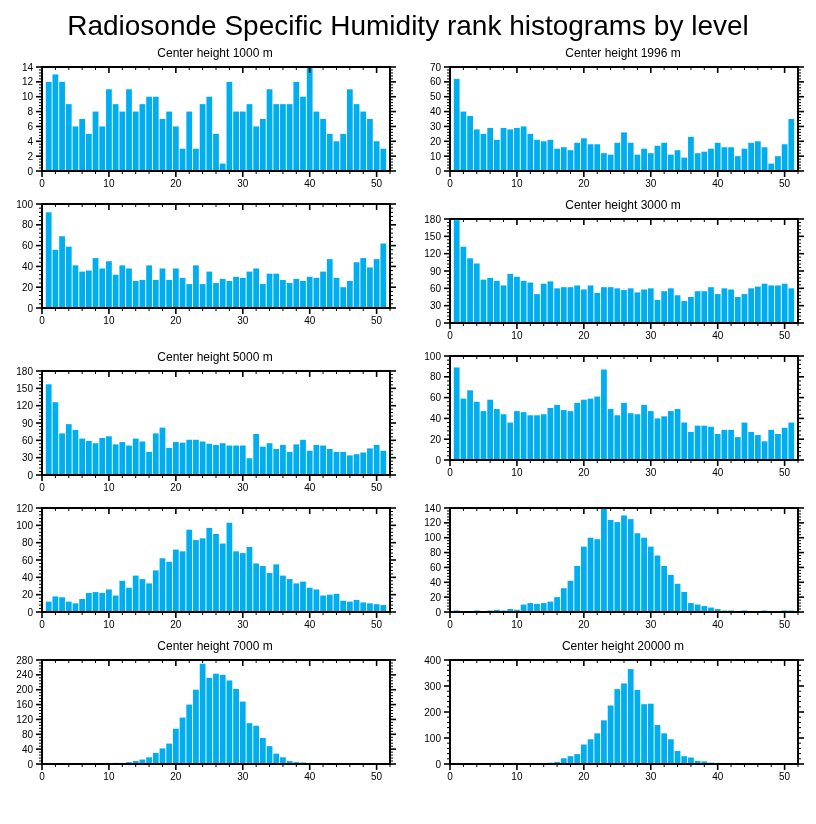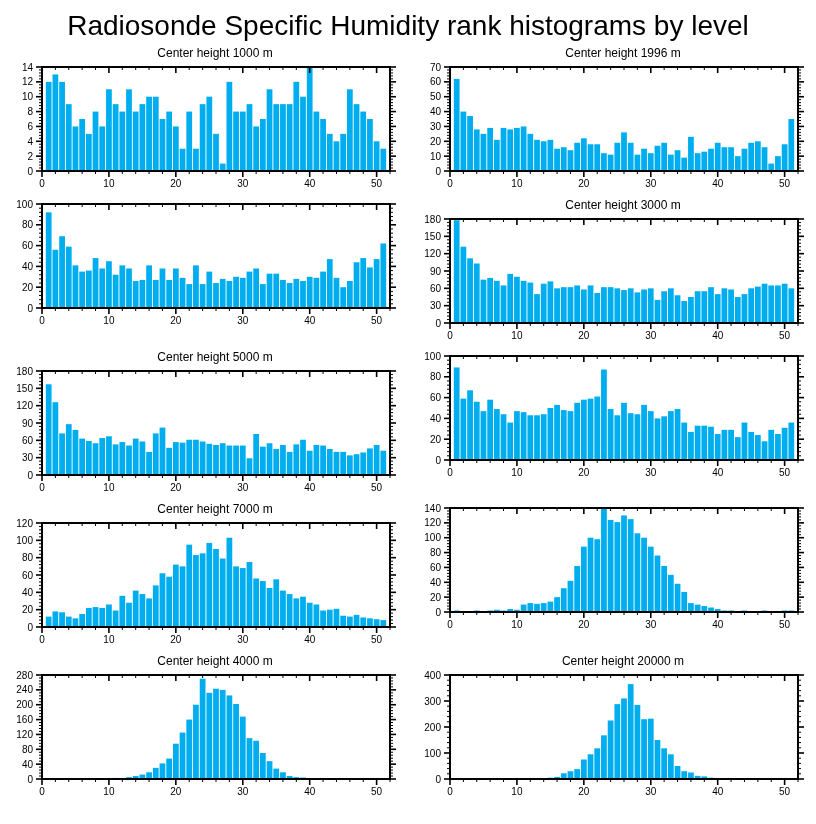--- a/index.html
+++ b/index.html
@@ -1125,21 +1125,20 @@
         <line x1="336.46153846153845" y1="6" x2="336.46153846153845" y2="9" stroke="#000000" stroke-width="1"></line>
         <line x1="349.8461538461538" y1="110" x2="349.8461538461538" y2="113" stroke="#000000" stroke-width="1"></line>
         <line x1="349.8461538461538" y1="6" x2="349.8461538461538" y2="9" stroke="#000000" stroke-width="1"></line>
         <line x1="363.2307692307692" y1="110" x2="363.2307692307692" y2="113" stroke="#000000" stroke-width="1"></line>
         <line x1="363.2307692307692" y1="6" x2="363.2307692307692" y2="9" stroke="#000000" stroke-width="1"></line>
         <line x1="390" y1="110" x2="390" y2="113" stroke="#000000" stroke-width="1"></line>
         <line x1="390" y1="6" x2="390" y2="9" stroke="#000000" stroke-width="1"></line>
       </svg>
   </div>
   <div class="cell">
-    <div class="subplot-title">Center height 7000 m</div>
     <svg width="408" height="134" viewBox="0 0 408 134">
         <rect x="45.81" y="99.60" width="5.76" height="10.40" fill="#00AEEF"></rect>
         <rect x="52.51" y="94.40" width="5.76" height="15.60" fill="#00AEEF"></rect>
         <rect x="59.20" y="95.27" width="5.76" height="14.73" fill="#00AEEF"></rect>
         <rect x="65.89" y="99.60" width="5.76" height="10.40" fill="#00AEEF"></rect>
         <rect x="72.58" y="101.33" width="5.76" height="8.67" fill="#00AEEF"></rect>
         <rect x="79.28" y="97.00" width="5.76" height="13.00" fill="#00AEEF"></rect>
         <rect x="85.97" y="90.93" width="5.76" height="19.07" fill="#00AEEF"></rect>
         <rect x="92.66" y="90.07" width="5.76" height="19.93" fill="#00AEEF"></rect>
         <rect x="99.35" y="90.93" width="5.76" height="19.07" fill="#00AEEF"></rect>
@@ -1507,21 +1506,21 @@
         <line x1="336.46153846153845" y1="6" x2="336.46153846153845" y2="9" stroke="#000000" stroke-width="1"></line>
         <line x1="349.8461538461538" y1="110" x2="349.8461538461538" y2="113" stroke="#000000" stroke-width="1"></line>
         <line x1="349.8461538461538" y1="6" x2="349.8461538461538" y2="9" stroke="#000000" stroke-width="1"></line>
         <line x1="363.2307692307692" y1="110" x2="363.2307692307692" y2="113" stroke="#000000" stroke-width="1"></line>
         <line x1="363.2307692307692" y1="6" x2="363.2307692307692" y2="9" stroke="#000000" stroke-width="1"></line>
         <line x1="390" y1="110" x2="390" y2="113" stroke="#000000" stroke-width="1"></line>
         <line x1="390" y1="6" x2="390" y2="9" stroke="#000000" stroke-width="1"></line>
       </svg>
   </div>
   <div class="cell">
-    <div class="subplot-title">Center height 4000 m</div>
+    <div class="subplot-title">Center height 7000 m</div>
     <svg width="408" height="134" viewBox="0 0 408 134">
         <rect x="45.81" y="109.63" width="5.76" height="0.37" fill="#00AEEF"></rect>
         <rect x="59.20" y="109.63" width="5.76" height="0.37" fill="#00AEEF"></rect>
         <rect x="72.58" y="109.63" width="5.76" height="0.37" fill="#00AEEF"></rect>
         <rect x="79.28" y="109.63" width="5.76" height="0.37" fill="#00AEEF"></rect>
         <rect x="85.97" y="109.26" width="5.76" height="0.74" fill="#00AEEF"></rect>
         <rect x="92.66" y="109.63" width="5.76" height="0.37" fill="#00AEEF"></rect>
         <rect x="99.35" y="109.26" width="5.76" height="0.74" fill="#00AEEF"></rect>
         <rect x="106.05" y="109.26" width="5.76" height="0.74" fill="#00AEEF"></rect>
         <rect x="112.74" y="108.89" width="5.76" height="1.11" fill="#00AEEF"></rect>

